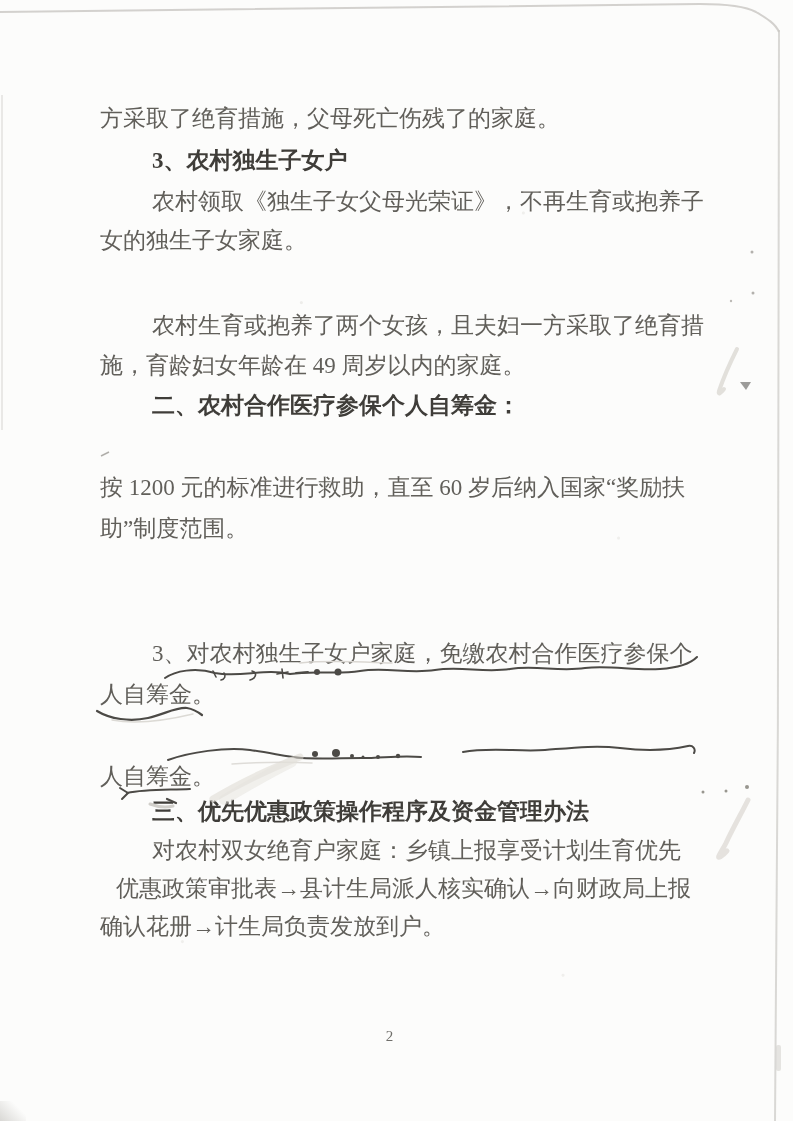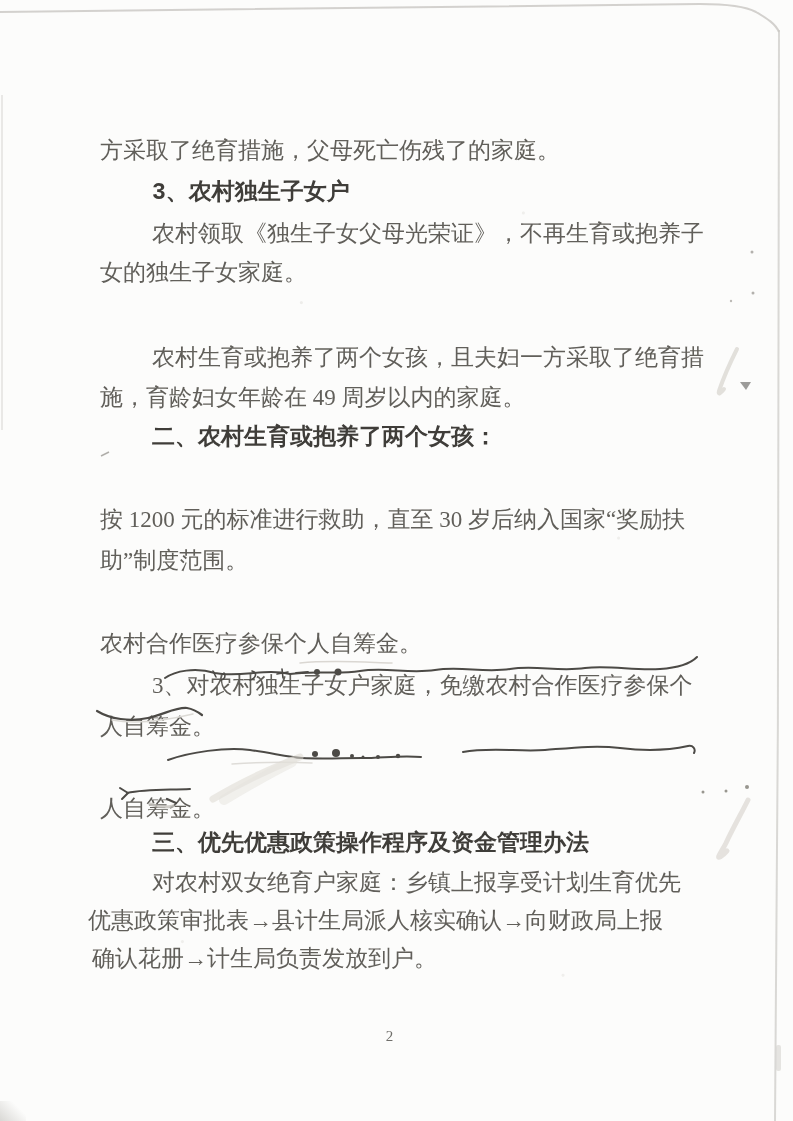--- a/index.html
+++ b/index.html
@@ -17,26 +17,25 @@
       radial-gradient(circle at 78% 48%, rgba(210,208,202,.3) 0 1px, transparent 2px),
       radial-gradient(circle at 23% 84%, rgba(210,208,202,.3) 0 1px, transparent 2px),
       radial-gradient(circle at 71% 87%, rgba(210,208,202,.3) 0 1px, transparent 2px),
       #fcfcfb;
   }
   .ln{
     position:absolute;
     font-size:23px;line-height:30px;letter-spacing:0px;
     color:var(--ink,#605e59);
     white-space:pre;
-    margin-top:32px;
     -webkit-font-smoothing:antialiased;
   }
   .ln.b{
     font-weight:bold;
-    font-family:Liberation Mono, monospace;
+    font-family:Liberation Serif, serif;
     color:var(--ink-h,#403e3a);
   }
   .pagenum{
     position:absolute;top:1028px;left:0;width:780px;text-align:center;
     font-size:15px;color:#6f6e6a;letter-spacing:1px;
   }
   svg.overlay{position:absolute;left:0;top:0;pointer-events:none;}
   .corner-shadow{
     position:absolute;left:0;bottom:0;width:26px;height:20px;
     background:linear-gradient(45deg,#d9d8d5 0%,rgba(217,216,213,0) 70%);
@@ -46,31 +45,30 @@
 <body>
 
 <div class="paper">
 
   <div class="ln" style="top:104px;left:100px">方采取了绝育措施，父母死亡伤残了的家庭。</div>
   <div class="ln b" style="top:146px;left:152px">3、农村独生子女户</div>
   <div class="ln" style="top:187px;left:152px">农村领取《独生子女父母光荣证》，不再生育或抱养子</div>
   <div class="ln" style="top:226px;left:100px">女的独生子女家庭。</div>
   <div class="ln" style="top:311px;left:152px">农村生育或抱养了两个女孩，且夫妇一方采取了绝育措</div>
   <div class="ln" style="top:351px;left:100px">施，育龄妇女年龄在 49 周岁以内的家庭。</div>
-  <div class="ln b" style="top:391px;left:152px">二、农村生育或抱养了两个女孩：</div>
-  <div class="ln" style="top:473px;left:100px">按 1200 元的标准进行救助，直至 30 岁后纳入国家“奖励扶</div>
+  <div class="ln b" style="top:391px;left:152px">二、农村合作医疗参保个人自筹金：</div>
+  <div class="ln" style="top:473px;left:100px">按 1200 元的标准进行救助，直至 60 岁后纳入国家“奖励扶</div>
   <div class="ln" style="top:514px;left:100px">助”制度范围。</div>
-  <div class="ln" style="top:597px;left:100px">农村合作医疗参保个人自筹金。</div>
   <div class="ln" style="top:639px;left:152px">3、对农村独生子女户家庭，免缴农村合作医疗参保个</div>
   <div class="ln" style="top:680px;left:100px">人自筹金。</div>
   <div class="ln" style="top:762px;left:100px">人自筹金。</div>
   <div class="ln b" style="top:797px;left:152px">三、优先优惠政策操作程序及资金管理办法</div>
   <div class="ln" style="top:836px;left:152px">对农村双女绝育户家庭：乡镇上报享受计划生育优先</div>
-  <div class="ln" style="top:874px;left:88px">优惠政策审批表→县计生局派人核实确认→向财政局上报</div>
-  <div class="ln" style="top:912px;left:92px">确认花册→计生局负责发放到户。</div>
+  <div class="ln" style="top:874px;left:116px">优惠政策审批表→县计生局派人核实确认→向财政局上报</div>
+  <div class="ln" style="top:912px;left:100px">确认花册→计生局负责发放到户。</div>
 
   <div class="pagenum">2</div>
 
   <svg class="overlay" width="793" height="1121" viewBox="0 0 793 1121">
 
     <g fill="none" stroke="var(--edge,#cbc9c5)">
       <path d="M0,12 C180,9 440,5 700,4 C725,4 745,6 756,12 C766,18 775,23 779,32" stroke-width="2" opacity="0.85"></path>
       <path d="M779,30 C781,300 778,760 775,1121" stroke-width="2" opacity="0.7"></path>
       <path d="M2,95 L2,430" stroke-width="1.5" opacity="0.5"></path>
     </g>

